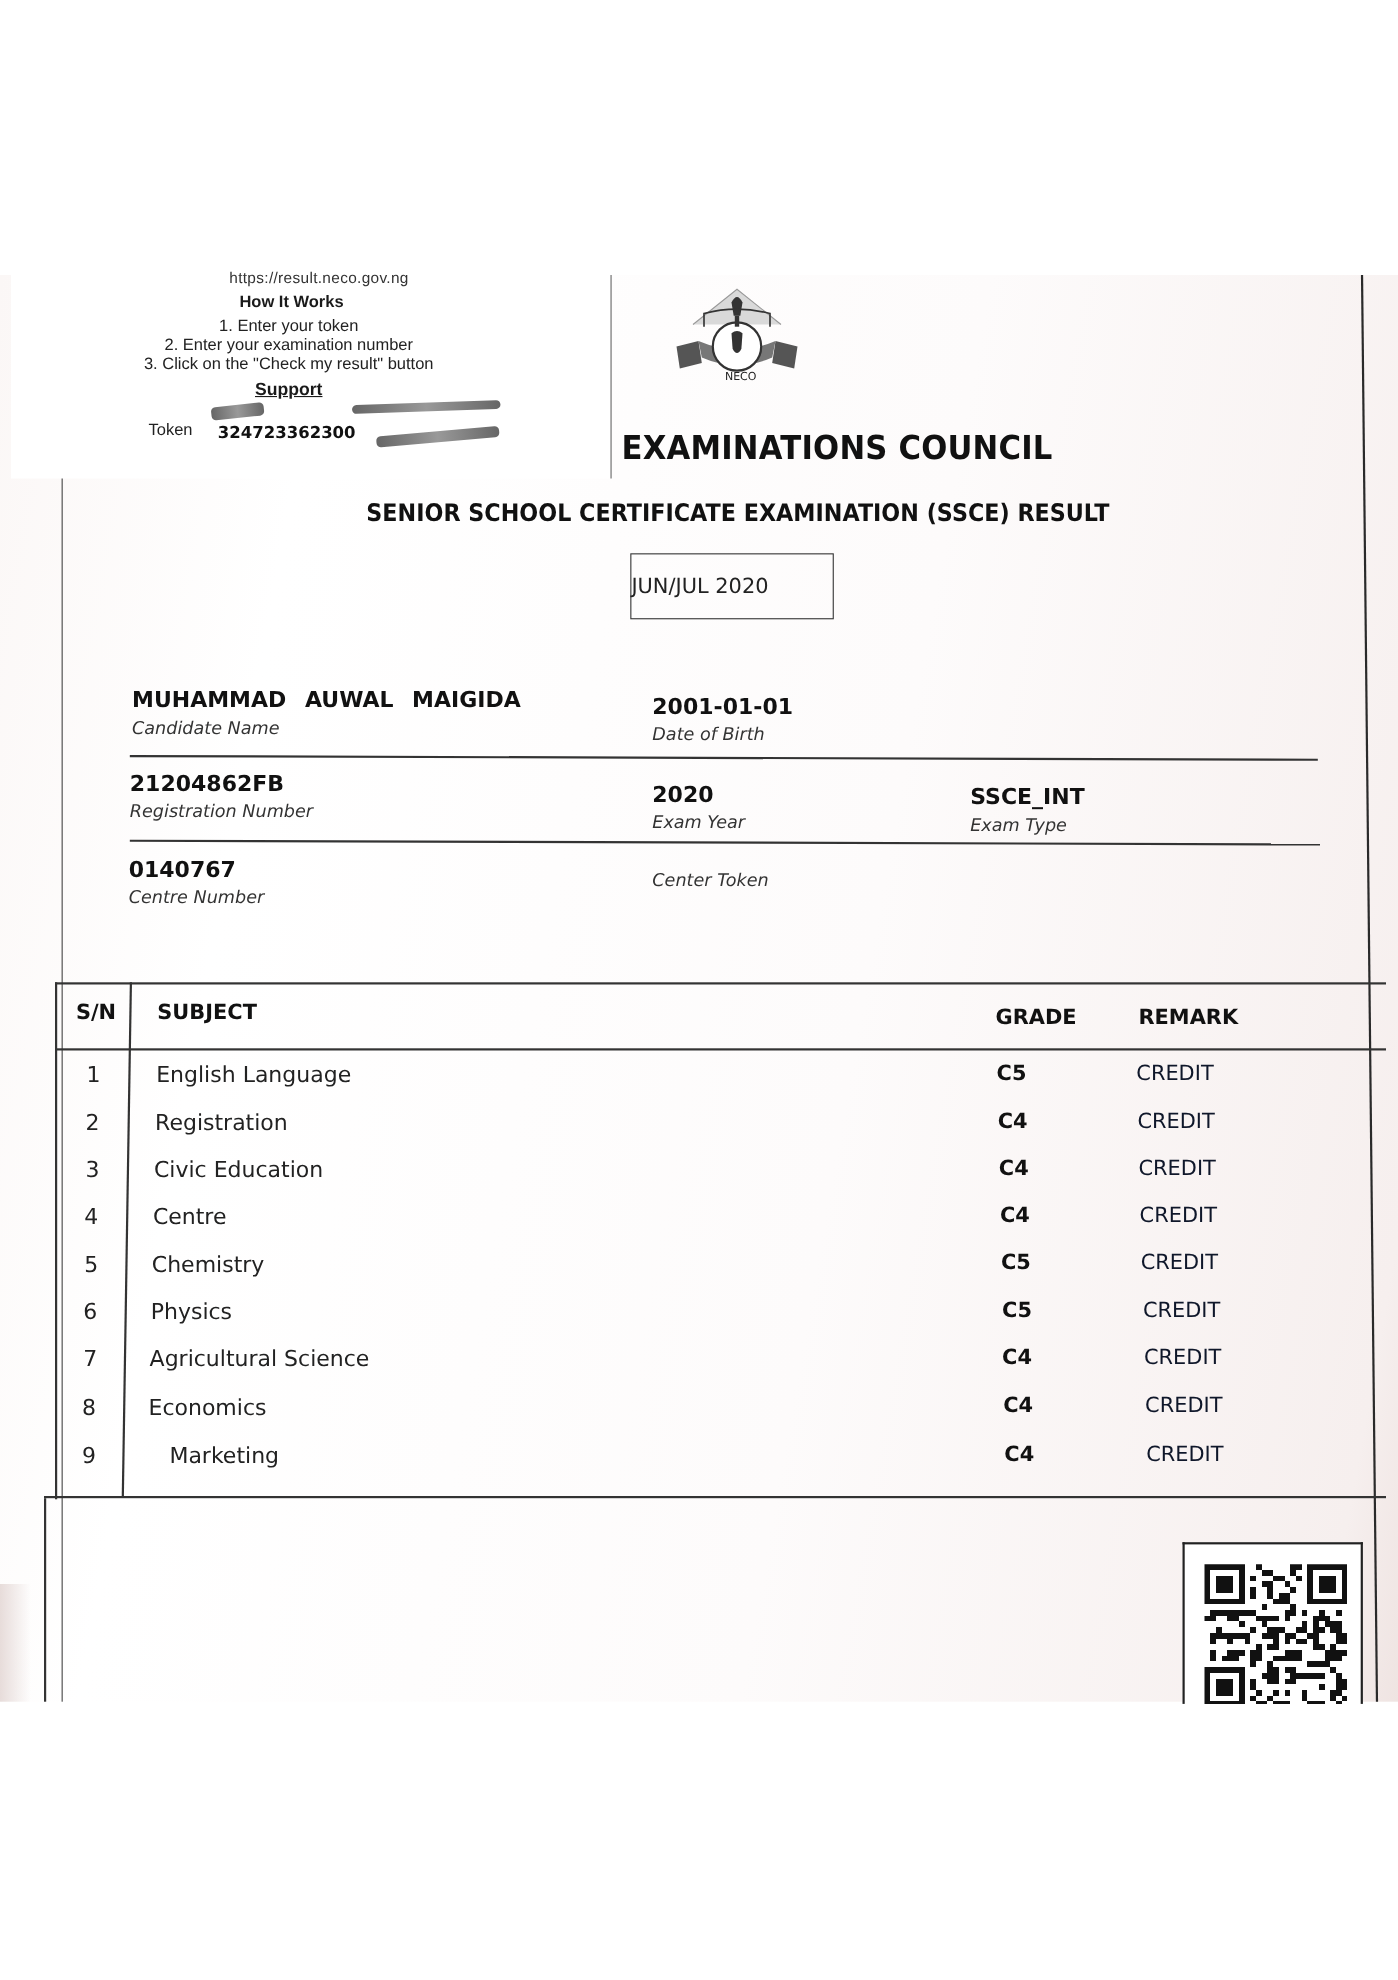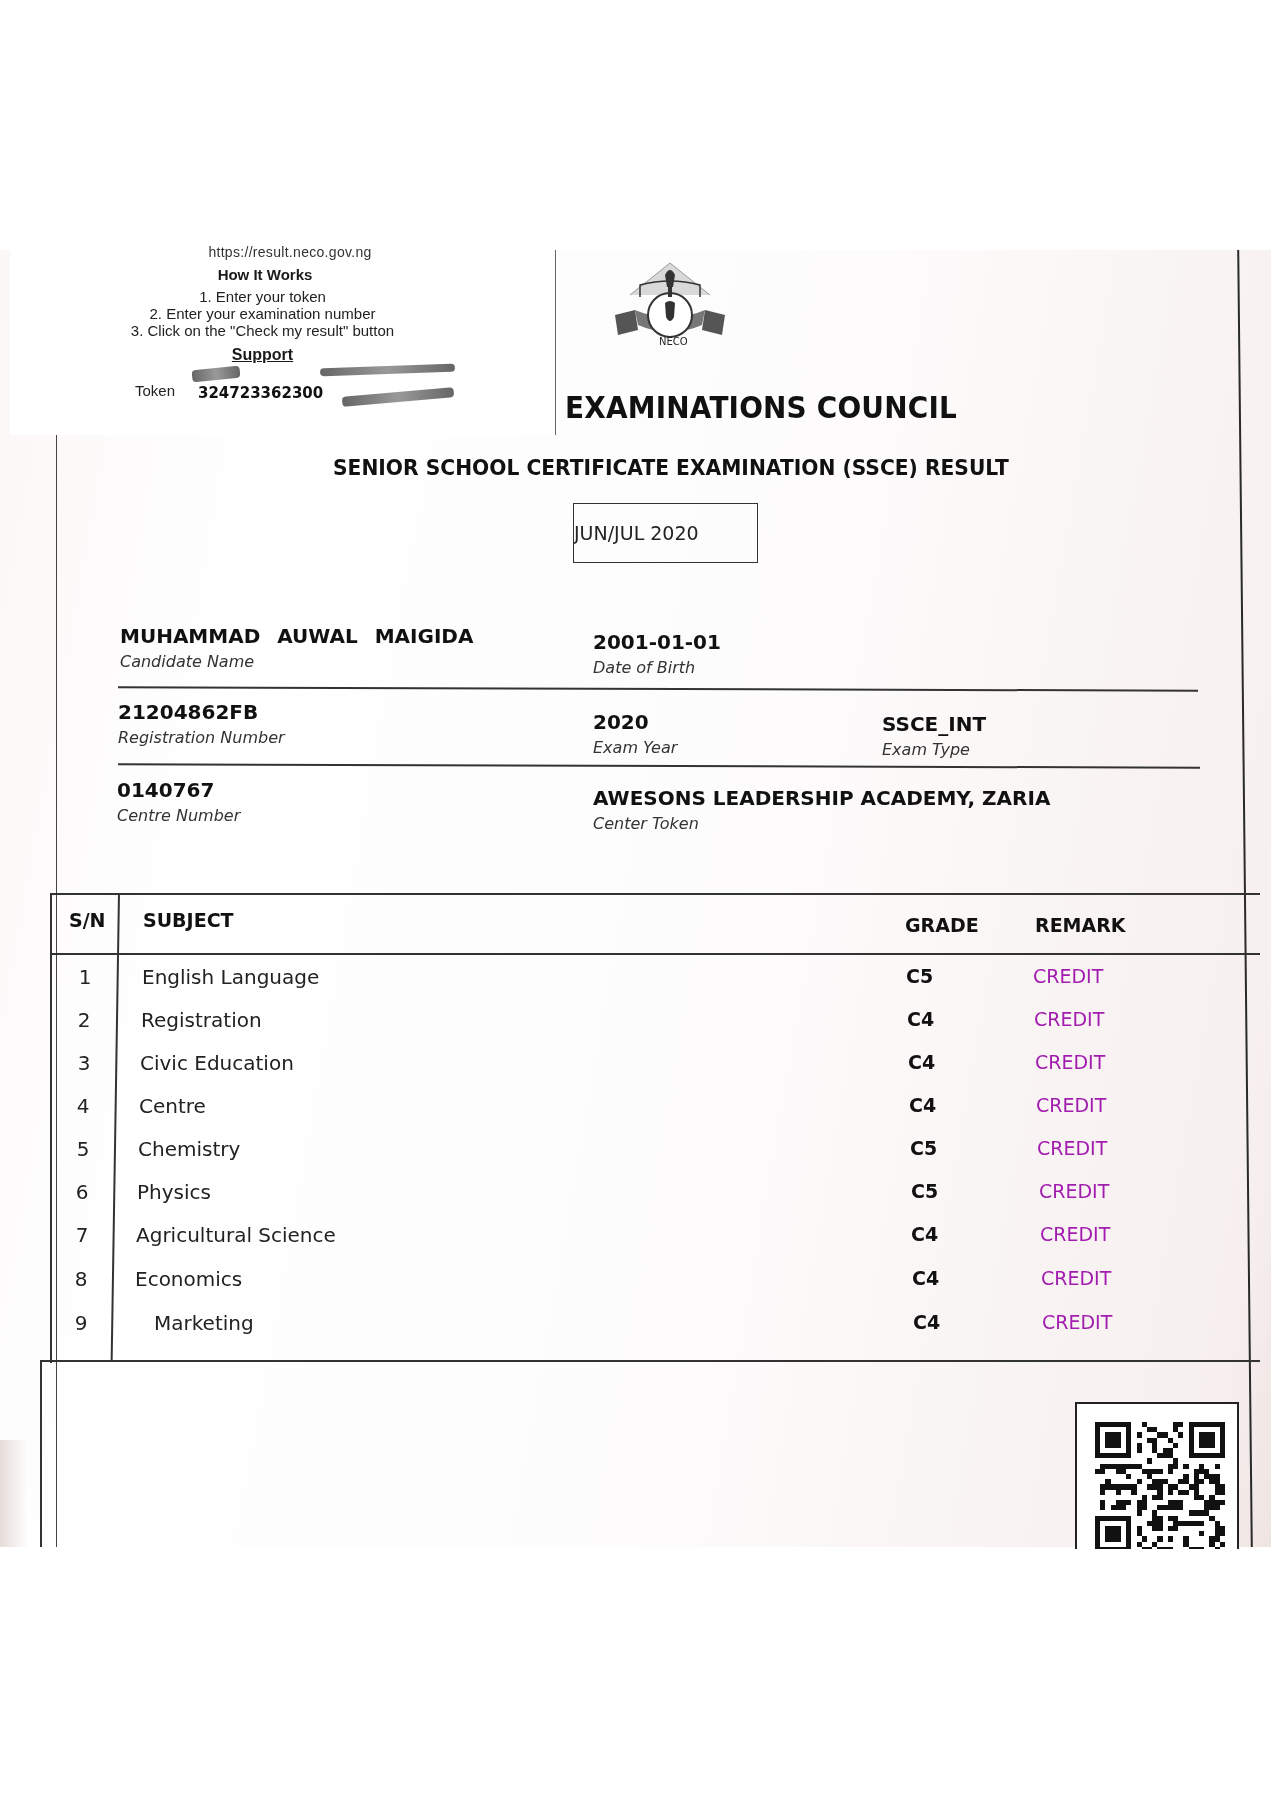--- a/index.html
+++ b/index.html
@@ -60,21 +60,21 @@
     .t-top { position: absolute; left: 10px; top: 0; width: 1210px; height: 1.5px; background: #333; }
     .t-head-bottom { position: absolute; left: 10px; top: 60px; width: 1210px; height: 1.5px; background: #333; }
     .t-bottom { position: absolute; left: 0; top: 467px; width: 1220px; height: 2px; background: #333; }
     .t-left { position: absolute; left: 10px; top: 0; width: 1.5px; height: 470px; background: #333; }
     .t-divider { position: absolute; left: 78px; top: 0; width: 1.5px; height: 468px; background: #333; transform: skewX(-0.9deg); transform-origin: top; }
     .th { position: absolute; top: 16px; font-size: 19px; font-weight: bold; color: #111; }
     .row { position: absolute; left: 0; width: 1220px; height: 44px; }
     .row .sn { position: absolute; left: 30px; width: 30px; text-align: center; font-size: 20px; color: #222; }
     .row .subj { position: absolute; left: 102px; font-size: 20px; color: #222; }
     .row .grade { position: absolute; left: 866px; font-size: 19px; font-weight: bold; color: #111; }
-    .row .remark { position: absolute; left: 993px; font-size: 19px; color: #a21caf; }
+    .row .remark { position: absolute; left: 993px; font-size: 19px; color: #0f172a; }
 
     .lower-box-left { position: absolute; left: 40px; top: 1362px; width: 1.5px; height: 185px; background: #333; }
 
     
     .qr {
       position: absolute; left: 1075px; top: 1402px; width: 160px; height: 145px; border: 2px solid #222; border-bottom: none; background: #fff;
       overflow: hidden;
     }
     .qr svg { position: absolute; left: 18px; top: 18px; }
 
@@ -145,21 +145,20 @@
   <div class="val">SSCE_INT</div>
   <div class="lbl">Exam Type</div>
 </div>
 <div class="hr" style="left:118px; top:765px; width:1082px; transform: rotate(0.18deg);"></div>
 
 <div class="field" style="left:117px; top:778px;">
   <div class="val">0140767</div>
   <div class="lbl">Centre Number</div>
 </div>
 <div class="field" style="left:593px; top:786px;">
-  <div class="val">AWESONS LEADERSHIP ACADEMY, ZARIA</div>
   <div class="lbl">Center Token</div>
 </div>
 
 <div class="table-wrap">
   <div class="t-top"></div>
   <div class="t-head-bottom"></div>
   <div class="t-bottom"></div>
   <div class="t-left"></div>
   <div class="t-divider"></div>
 

